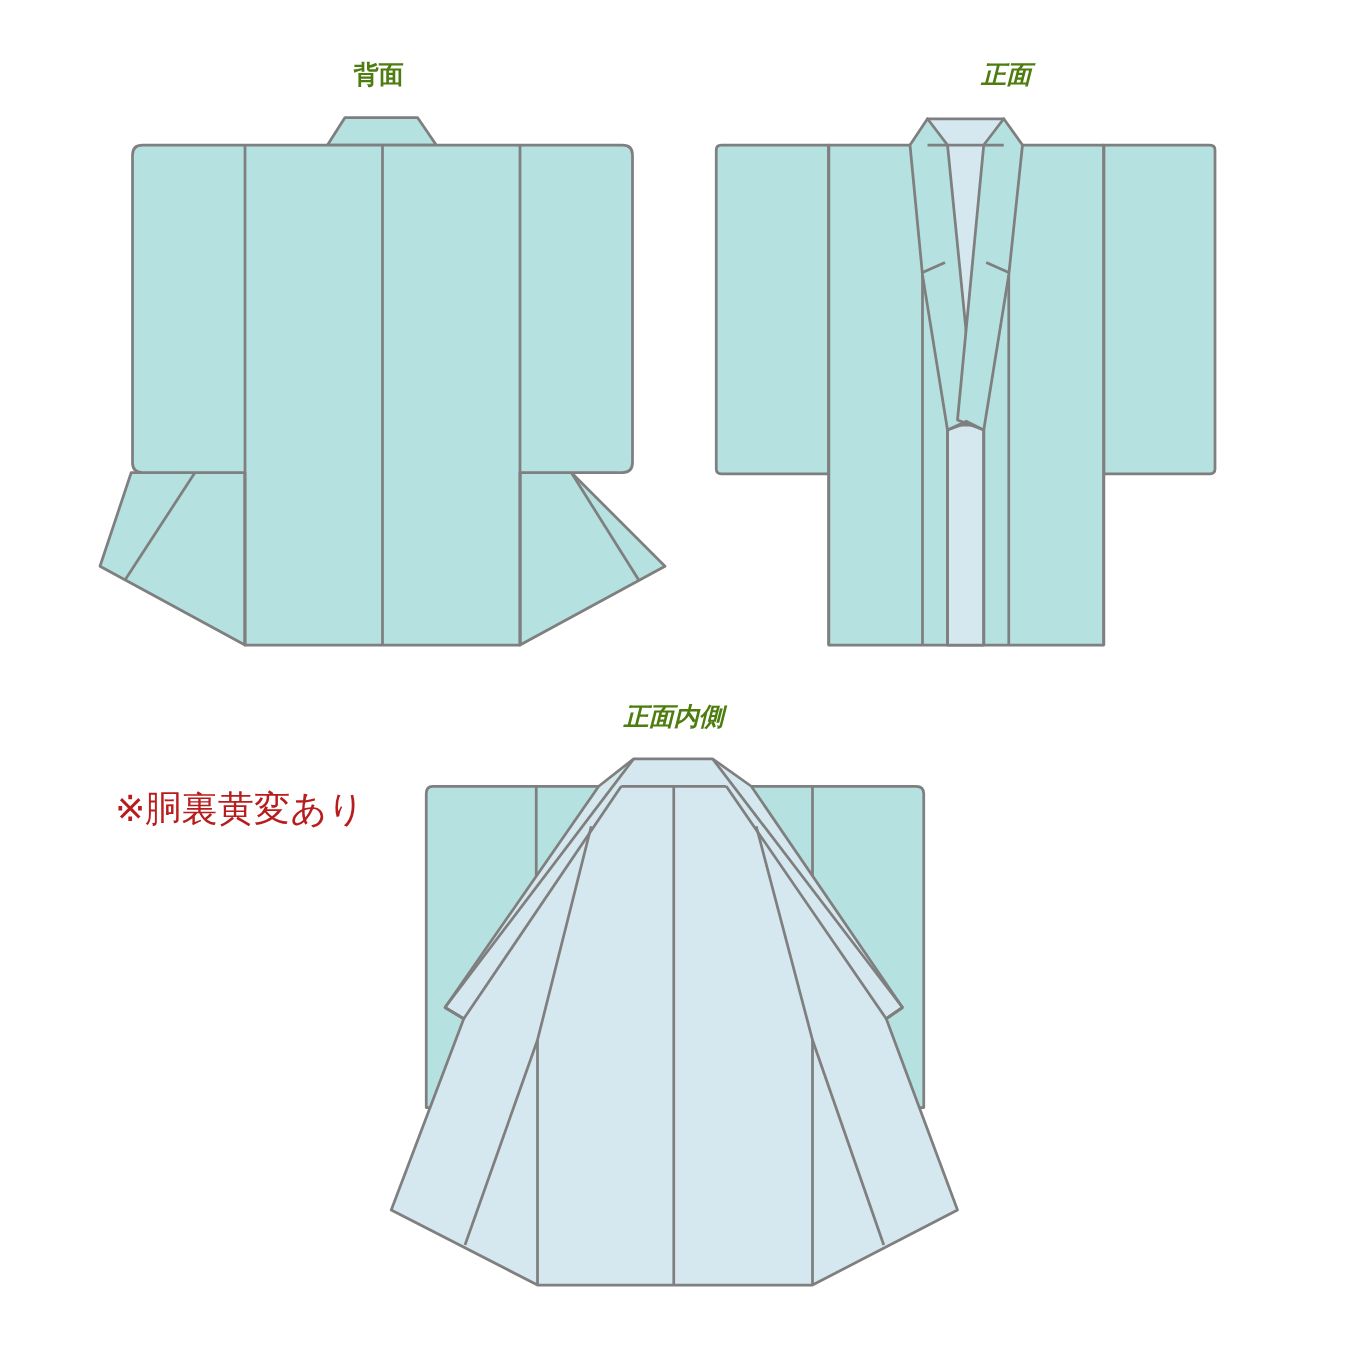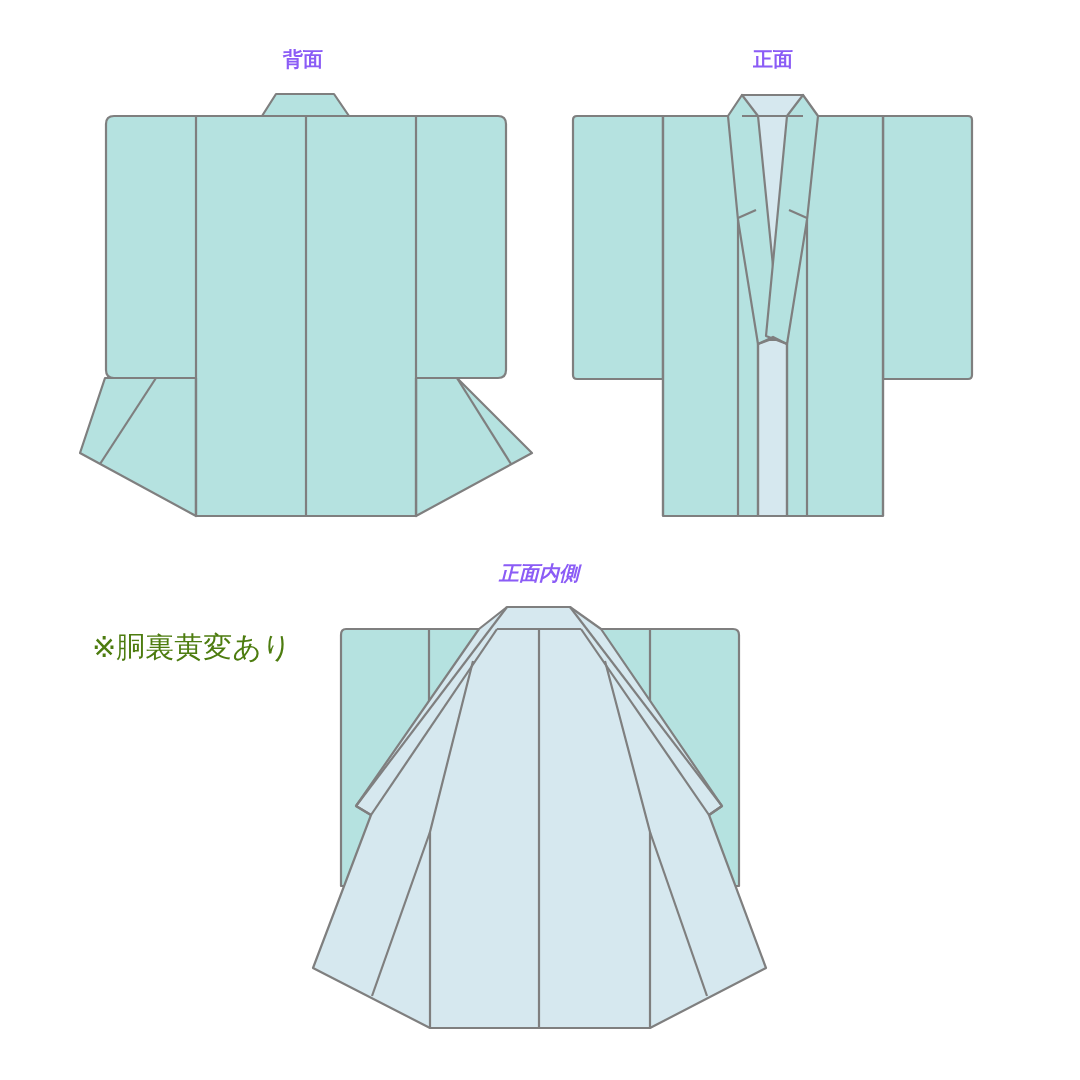--- a/index.html
+++ b/index.html
@@ -1,28 +1,28 @@
 <!DOCTYPE html>
 <html><head>
   <meta charset="utf-8">
   <style>
     html, body { margin: 0; padding: 0; background: #ffffff; }
     body { width: 1080px; height: 1080px; position: relative; overflow: hidden; font-family: "DejaVu Sans", sans-serif; }
-    .label { position: absolute; font-weight: bold; color: #8b5cf6; font-size: 20px; text-align: center; transform: translateX(-50%); white-space: nowrap; }
-    .note { position: absolute; left: 92px; top: 628px; font-size: 29px; color: #4d7c0f; white-space: nowrap; letter-spacing: 0px; }
+    .label { position: absolute; font-weight: bold; color: #4d7c0f; font-size: 20px; text-align: center; transform: translateX(-50%); white-space: nowrap; }
+    .note { position: absolute; left: 92px; top: 628px; font-size: 29px; color: #b91c1c; white-space: nowrap; letter-spacing: 0px; }
     svg { position: absolute; left: 0; top: 0; }
     .sh { fill: #b5e2e0; stroke: #7f7f7f; stroke-width: 2.2; stroke-linejoin: round; }
     .in { fill: #d6e8ef; stroke: #7f7f7f; stroke-width: 2.2; stroke-linejoin: round; }
     .ln { fill: none; stroke: #7f7f7f; stroke-width: 2.2; }
   </style>
 </head>
 <body>
 
 <div class="label" style="left:303px; top:46px;">背面</div>
-<div class="label" style="left:773px; top:46px;">正面</div>
+<div class="label" style="left:805px; top:46px;font-style:italic;">正面</div>
 <div class="label" style="left:539px; top:560px;font-style:italic;">正面内側</div>
 <div class="note">※胴裏黄変あり</div>
 
 <svg width="1080" height="1080" viewBox="0 0 1080 1080">
 
   <g>
 
     <polygon class="sh" points="262,116 276,94 334,94 349,116"></polygon>
 
     <polygon class="sh" points="156,378 105,378 80,453 196,516 196,378"></polygon>

